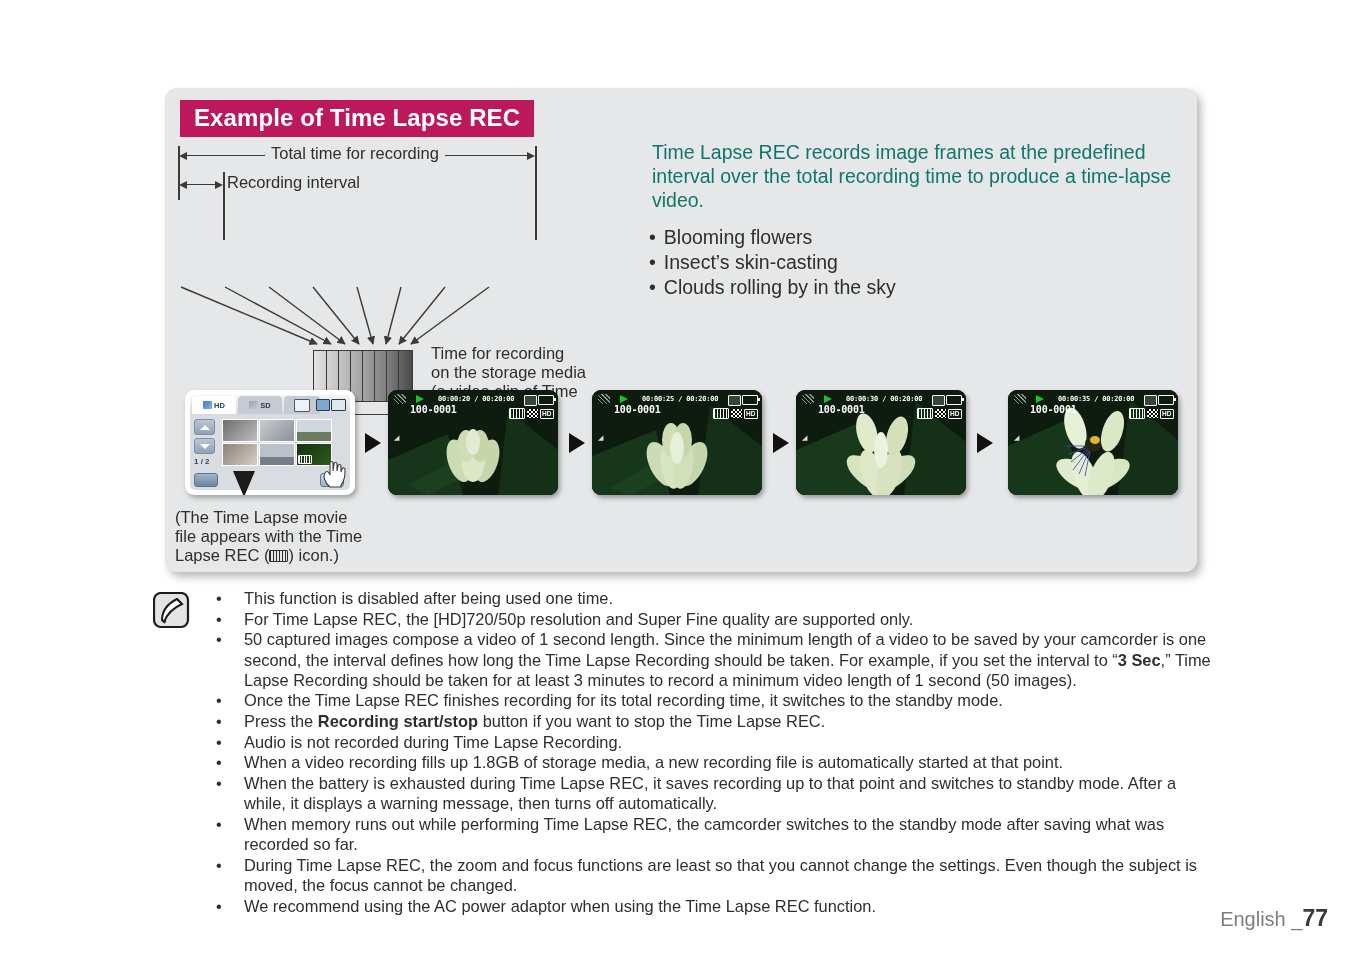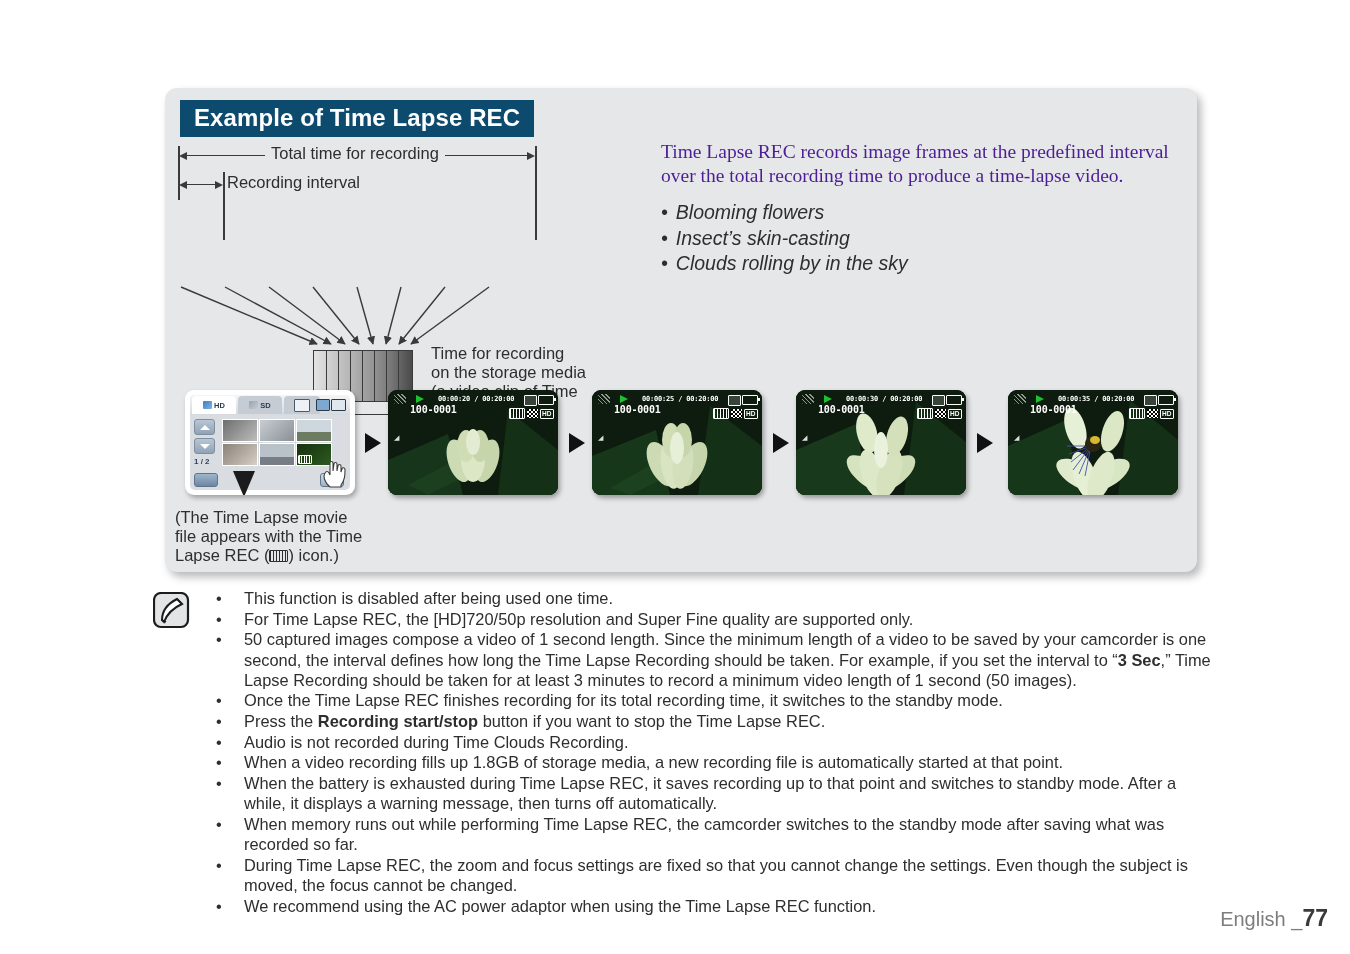--- a/index.html
+++ b/index.html
@@ -11,21 +11,21 @@
     position:relative;overflow:hidden;
   }
   
   .panel{
     position:absolute;left:165px;top:88px;width:1032px;height:484px;
     background:#e6e7e8;border-radius:12px;
     box-shadow:4px 5px 9px rgba(0,0,0,.28);
   }
   .panel-title{
     position:absolute;left:15px;top:12px;
-    background:#0c4a6e;color:#ffffff;
+    background:#be185d;color:#ffffff;
     font-size:24px;font-weight:bold;letter-spacing:.1px;
     padding:5px 14px 7px 14px;line-height:1.05;
   }
   
   .diagram{position:absolute;left:0;top:56px;width:520px;height:300px;}
   .dim-label{
     position:absolute;font-size:16.5px;color:#2e2e2e;white-space:nowrap;
   }
   .tick{position:absolute;background:#3a3a3a;width:1.5px;}
   .hline{position:absolute;background:#3a3a3a;height:1.3px;}
@@ -54,22 +54,22 @@
     background:linear-gradient(to right,#e3e3e3 0%,#cacaca 20%,#b1b1b1 40%,#959595 60%,#787878 78%,#4a4a4a 100%);
     border:1.4px solid #3a3a3a;box-sizing:border-box;}
   .clip-seg{position:absolute;top:0;width:1.3px;height:100%;background:#3a3a3a;}
 
   .arrows-svg{position:absolute;left:0;top:0;width:520px;height:300px;pointer-events:none;}
 
   .clip-caption{position:absolute;left:266px;top:200px;font-size:16.5px;line-height:1.16;white-space:nowrap;}
 
   
   .desc{position:absolute;left:484px;top:52px;width:530px;}
-  .desc p{margin:0 0 12px 12px;font-size:19.5px;line-height:1.24;color:#4c1d95;font-family:Liberation Serif, serif;}
-  .desc ul{list-style:none;margin:12px;padding:0;font-style:italic;}
+  .desc p{margin:0 0 12px 3px;font-size:19.5px;line-height:1.24;color:#0f766e;}
+  .desc ul{list-style:none;margin:0;padding:0;}
   .desc li{font-size:19.5px;line-height:1.24;color:#2e2e2e;margin:0 0 1px 0;}
   .desc li:before{content:"\2022";margin-right:8px;}
 
   
   .strip{position:absolute;left:10px;top:302px;width:1015px;height:120px;}
   .lcd{
     position:absolute;top:0;width:170px;height:105px;
     background:#ffffff;border-radius:9px;
     box-shadow:2px 3px 5px rgba(0,0,0,.30);
     overflow:hidden;
@@ -428,37 +428,37 @@
     <div class="note-row">
       <span class="note-bullet">•</span>
       <span class="note-text">Once the Time Lapse REC finishes recording for its total recording time, it switches to the standby mode.</span>
     </div>
     <div class="note-row">
       <span class="note-bullet">•</span>
       <span class="note-text" id="note-5">Press the <b>Recording start/stop</b> button if you want to stop the Time Lapse REC.</span>
     </div>
     <div class="note-row">
       <span class="note-bullet">•</span>
-      <span class="note-text">Audio is not recorded during Time Clouds Recording.</span>
+      <span class="note-text">Audio is not recorded during Time Lapse Recording.</span>
     </div>
     <div class="note-row">
       <span class="note-bullet">•</span>
       <span class="note-text">When a video recording fills up 1.8GB of storage media, a new recording file is automatically started at that point.</span>
     </div>
     <div class="note-row">
       <span class="note-bullet">•</span>
       <span class="note-text">When the battery is exhausted during Time Lapse REC, it saves recording up to that point and switches to standby mode. After a while, it displays a warning message, then turns off automatically.</span>
     </div>
     <div class="note-row">
       <span class="note-bullet">•</span>
       <span class="note-text">When memory runs out while performing Time Lapse REC, the camcorder switches to the standby mode after saving what was recorded so far.</span>
     </div>
     <div class="note-row">
       <span class="note-bullet">•</span>
-      <span class="note-text">During Time Lapse REC, the zoom and focus settings are fixed so that you cannot change the settings. Even though the subject is moved, the focus cannot be changed.</span>
+      <span class="note-text">During Time Lapse REC, the zoom and focus functions are least so that you cannot change the settings. Even though the subject is moved, the focus cannot be changed.</span>
     </div>
     <div class="note-row">
       <span class="note-bullet">•</span>
       <span class="note-text">We recommend using the AC power adaptor when using the Time Lapse REC function.</span>
     </div>
   </div>
 </div>
 
 <div class="pagefoot">
   <span>English _</span><b>77</b>

